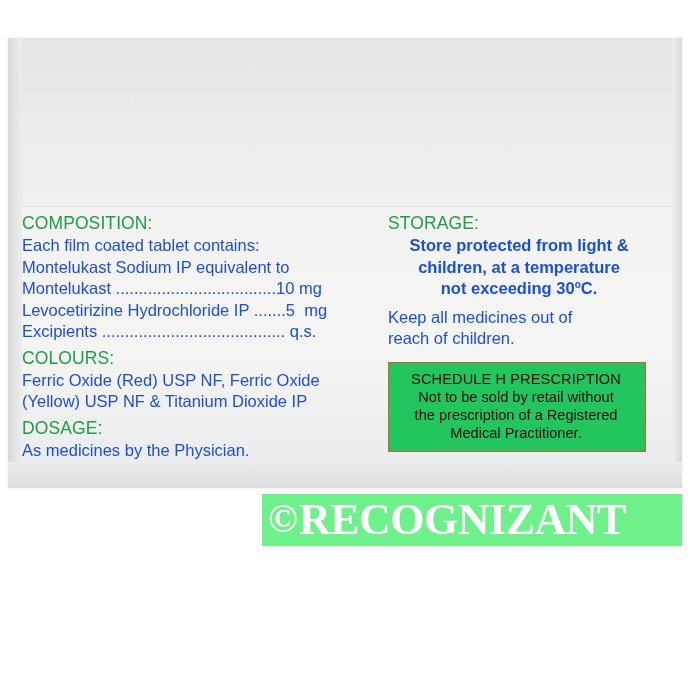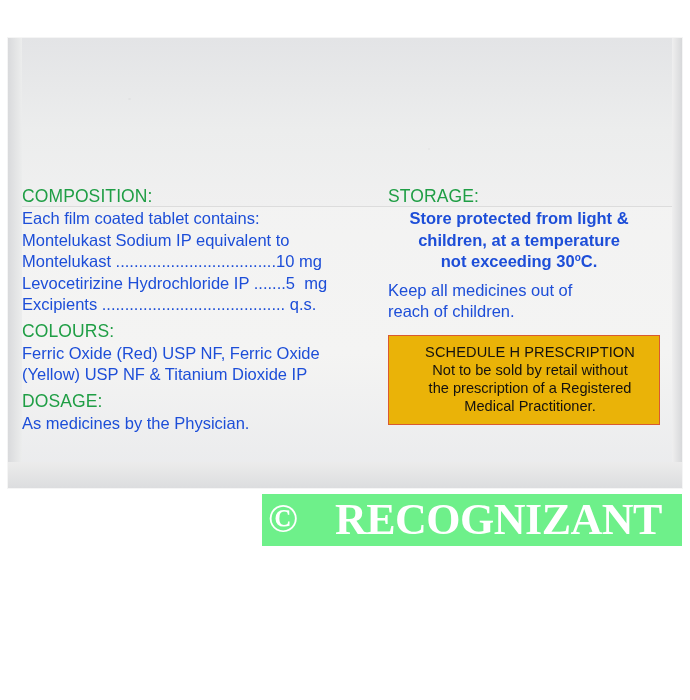--- a/index.html
+++ b/index.html
@@ -67,21 +67,21 @@
   
   #panel {
     position: absolute;
     left: 22px;
     top: 185px;
     width: 636px;
     height: 255px;
     display: flex;
     gap: 18px;
   }
-  .col { position: relative; }
+  .col { position: relative; margin-top: 27px; }
   #col-left  { width: 348px; }
   #col-right { width: 262px; }
 
   .head {
     color: #1f9e45;
     font-size: 17.5px;
     line-height: 1.28;
     letter-spacing: 0.1px;
     margin: 0 0 1px 0;
   }
@@ -98,23 +98,23 @@
   sup.deg {
     font-size: 10px;
     vertical-align: super;
     line-height: 0;
   }
 
   
   #schedule-box {
     margin-top: 12px;
     width: 246px;
-    background: #eab308;
+    background: #22c55e;
     border: 1px solid #d95a30;
-    padding: 7px 6px 8px 18px;
+    padding: 7px 6px 8px 4px;
     text-align: center;
     color: #14110f;
   }
   #schedule-box .sb-line {
     font-size: 14.6px;
     line-height: 1.25;
     white-space: pre;
   }
   #schedule-box .sb-line.caps { letter-spacing: 0.1px; }
 
@@ -142,21 +142,20 @@
     transform: translateY(-1px);
   }
   #watermark .wm-text {
     font-family: "Liberation Serif", serif;
     font-size: 44px;
     font-weight: bold;
     color: #ffffff;
     letter-spacing: -0.5px;
     line-height: 1;
     white-space: nowrap;
-    margin-left: 36px;
   }
 
   
   .speck {
     position: absolute;
     background: rgba(0,0,0,0.035);
     border-radius: 50%;
   }
 </style>
 </head>

